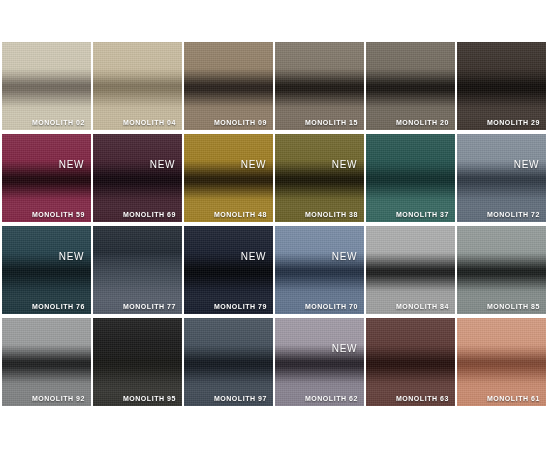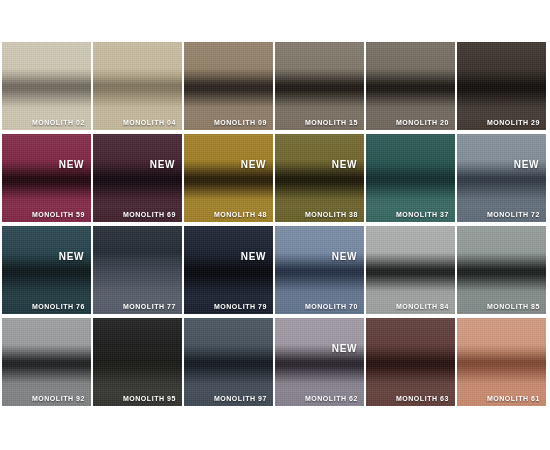--- a/index.html
+++ b/index.html
@@ -85,21 +85,21 @@
     white-space: nowrap;
     text-shadow: 0 1px 1.5px rgba(0,0,0,.55);
   }
 
   .swatch .new-badge {
     position: absolute;
     right: 7px;
     top: 26px;
     color: #ffffff;
     font-size: 10px;
-    font-weight: 700;
+    font-weight: 400;
     letter-spacing: .6px;
     line-height: 1;
     white-space: nowrap;
     text-shadow: 0 1px 2px rgba(0,0,0,.5);
   }
 </style>
 </head>
 <body style="background: rgb(255, 255, 255);">
 
 <main id="swatch-grid">

